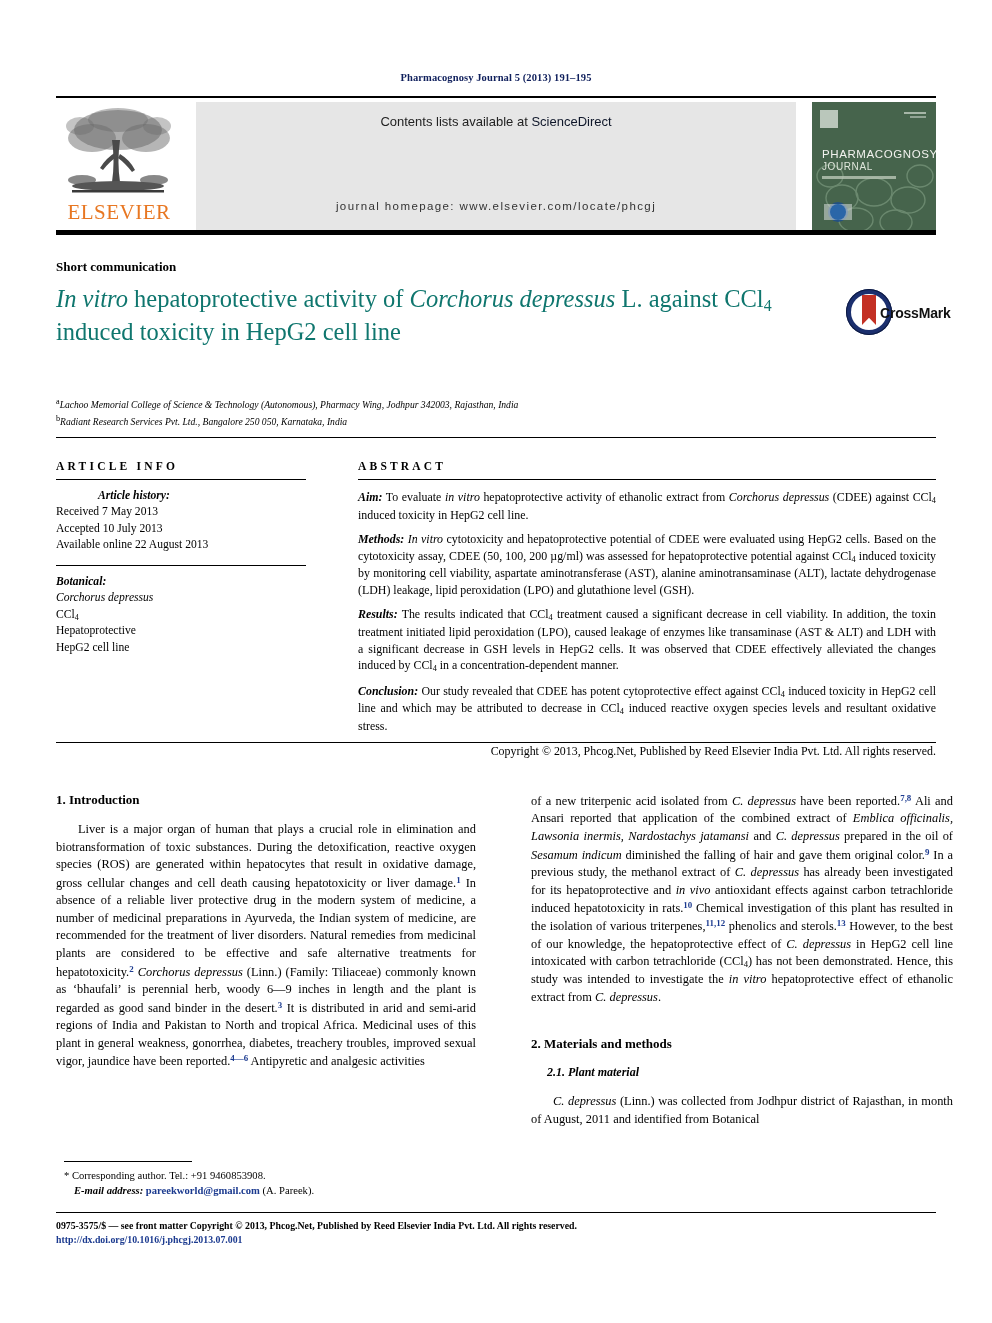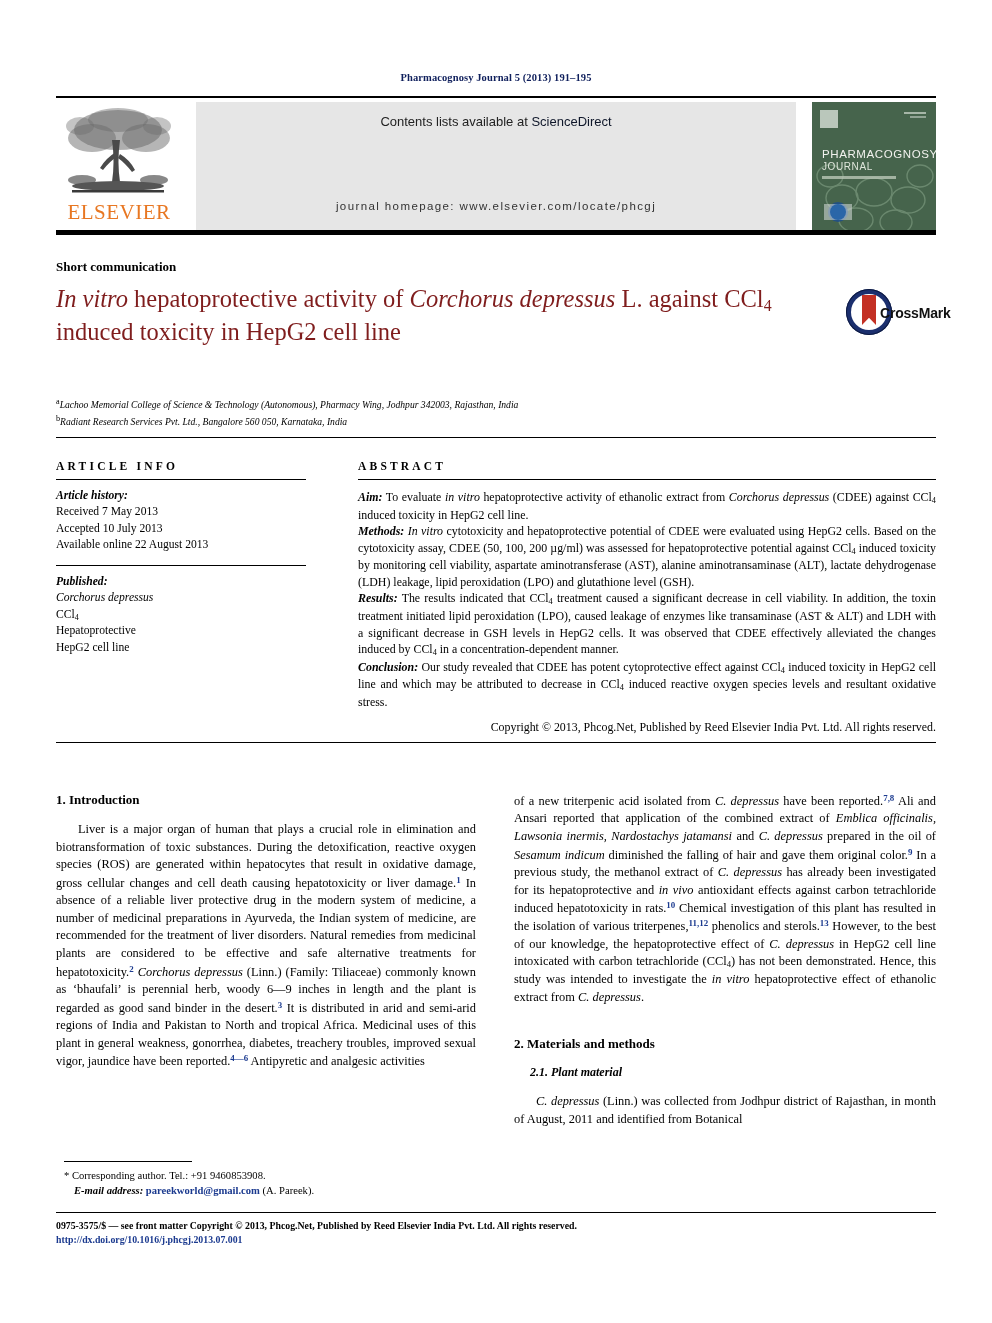--- a/index.html
+++ b/index.html
@@ -130,21 +130,21 @@
     font-size: 13px;
     font-weight: bold;
   }
   .title {
     position: absolute;
     left: 56px; top: 283px;
     width: 770px;
     font-size: 24.5px;
     line-height: 1.32;
     font-weight: normal;
-    color: #7f1d1d;
+    color: #0f766e;
   }
   .title i { font-style: italic; }
   .title sub { font-size: 0.65em; }
 
   .crossmark {
     position: absolute;
     left: 846px; top: 289px;
     width: 92px;
     height: 48px;
   }
@@ -244,20 +244,21 @@
     margin-top: 7px;
   }
   .info-block {
     font-size: 11.6px;
     line-height: 1.42;
     margin-top: 8px;
   }
   .info-block .lbl {
     font-style: italic;
     font-weight: bold;
+    margin-left: 42px;
   }
   .info-rule {
     height: 1px;
     background: #000;
     margin: 11px 0 0 0;
   }
   .kw-block {
     font-size: 11.6px;
     line-height: 1.42;
     margin-top: 8px;
@@ -266,42 +267,42 @@
     font-style: italic;
     font-weight: bold;
   }
   .kw-block .ital { font-style: italic; }
   .abs-body {
     font-size: 11.9px;
     line-height: 1.39;
     text-align: justify;
     margin-top: 9px;
   }
-  .abs-body p { margin: 0 0 0 0; }
+  .abs-body p { margin: 8px 0 0 0; }
   .abs-body .lead {
     font-style: italic;
     font-weight: bold;
   }
   .abs-body i { font-style: italic; }
   .abs-copy {
     font-size: 11.9px;
     text-align: right;
     margin-top: 9px;
   }
   sub { font-size: 0.7em; vertical-align: -0.25em; }
 
   
   .body-col-left {
     position: absolute;
     left: 56px; top: 792px;
     width: 420px;
   }
   .body-col-right {
     position: absolute;
-    left: 514px; top: 792px;
+    left: 531px; top: 792px;
     width: 422px;
   }
   .h1 {
     font-size: 13px;
     font-weight: bold;
     margin: 0 0 13px 0;
   }
   .h2 {
     font-size: 12px;
     font-weight: bold;
@@ -449,37 +450,37 @@
     <div class="cm-ring">
       <div class="cm-inner"></div>
       <div class="cm-ribbon"></div>
     </div>
     <div class="cm-text">CrossMark</div>
   </div>
 
 
   <div class="affil">
     <div><sup>a</sup><span>Lachoo Memorial College of Science &amp; Technology (Autonomous), Pharmacy Wing, Jodhpur 342003, Rajasthan, India</span></div>
-    <div><sup>b</sup><span>Radiant Research Services Pvt. Ltd., Bangalore 560 050, Karnataka, India</span></div>
+    <div><sup>b</sup><span>Radiant Research Services Pvt. Ltd., Bangalore 250 050, Karnataka, India</span></div>
   </div>
 
   <div class="frame-rule-top"></div>
 
   <div class="info-col">
     <div class="sec-head">ARTICLE INFO</div>
     <div class="thin-rule"></div>
     <div class="info-block">
       <div class="lbl">Article history:</div>
       <div>Received 7 May 2013</div>
       <div>Accepted 10 July 2013</div>
       <div>Available online 22 August 2013</div>
     </div>
     <div class="info-rule"></div>
     <div class="kw-block">
-      <div class="lbl">Published:</div>
+      <div class="lbl">Botanical:</div>
       <div class="ital">Corchorus depressus</div>
       <div>CCl<sub>4</sub></div>
       <div>Hepatoprotective</div>
       <div>HepG2 cell line</div>
     </div>
   </div>
 
   <div class="abs-col">
     <div class="sec-head">ABSTRACT</div>
     <div class="thin-rule"></div>

